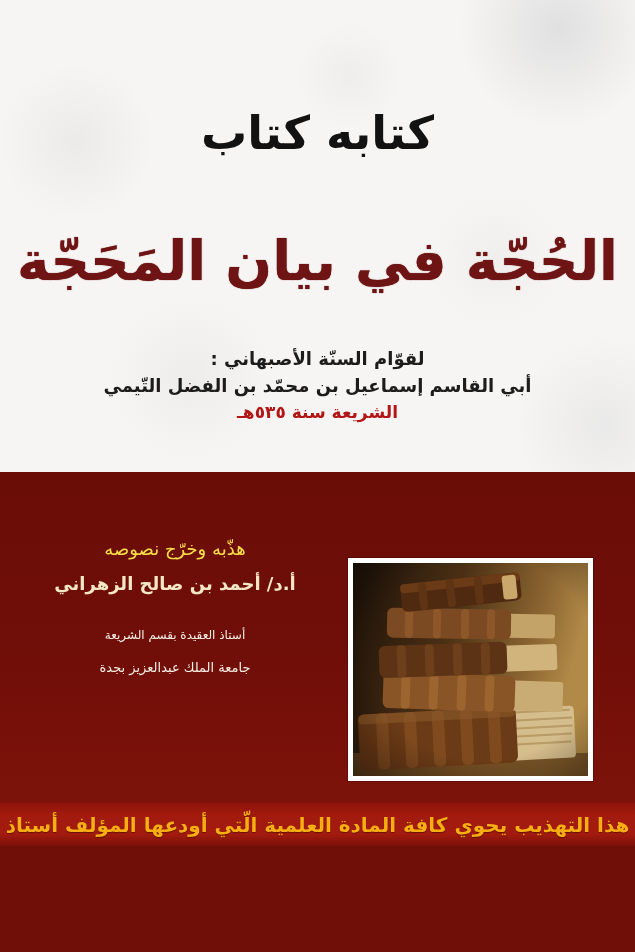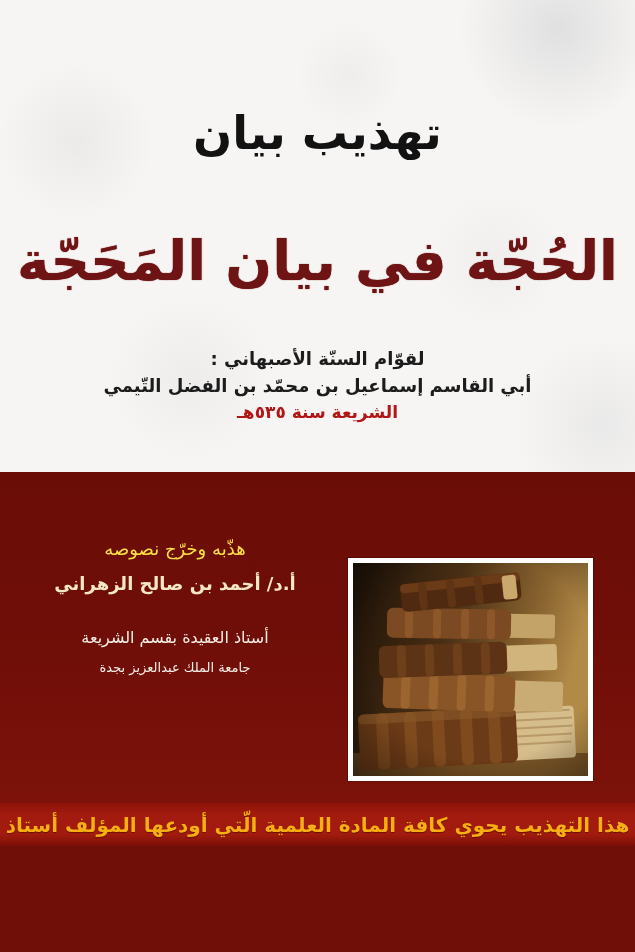--- a/index.html
+++ b/index.html
@@ -45,21 +45,21 @@
   .editor-intro{
     position:absolute;top:538px;right:285px;width:350px;text-align:center;
     font-size:18px;color:#fde047;
   }
   .editor-name{
     position:absolute;top:573px;right:285px;width:350px;text-align:center;
     font-size:18px;font-weight:bold;color:#f4e7c6;
   }
   .editor-role1{
     position:absolute;top:628px;right:285px;width:350px;text-align:center;
-    font-size:16px;color:#f5efe6;
+    font-size:12px;color:#f5efe6;
   }
   .editor-role2{
     position:absolute;top:660px;right:285px;width:350px;text-align:center;
     font-size:13px;color:#f5efe6;
   }
   .photo-frame{
     position:absolute;top:558px;left:348px;width:245px;height:223px;
     background:#fff;box-sizing:border-box;padding:5px;
     box-shadow:0 0 0 1px rgba(0,0,0,.2);
   }
@@ -77,21 +77,21 @@
   .footer-section{
     position:absolute;top:846px;left:0;width:635px;height:106px;background:#700e08;
   }
 </style>
 </head>
 <body>
 
 <div class="page">
 
   <div class="top-section">
-    <div class="kicker">تهذيب بيان</div>
+    <div class="kicker">كتابه كتاب</div>
     <div class="main-title">الحُجّة في بيان المَحَجّة</div>
     <div class="attribution">
       <div>لقوّام السنّة الأصبهاني :</div>
       <div>أبي القاسم إسماعيل بن محمّد بن الفضل التّيمي</div>
     </div>
     <div class="death-note">الشريعة سنة ٥٣٥هـ</div>
   </div>
 
   <div class="middle-section"></div>
   <div class="editor-intro">هذّبه وخرّج نصوصه</div>

